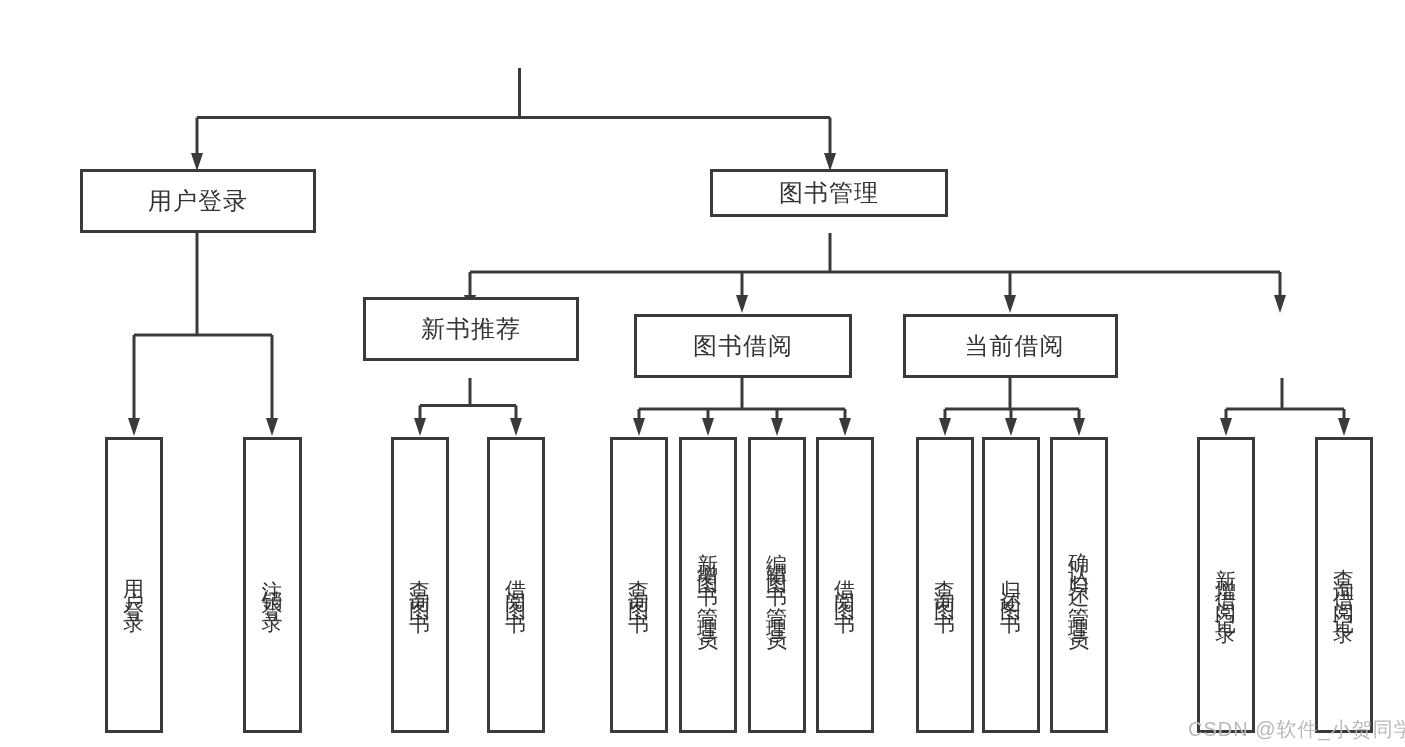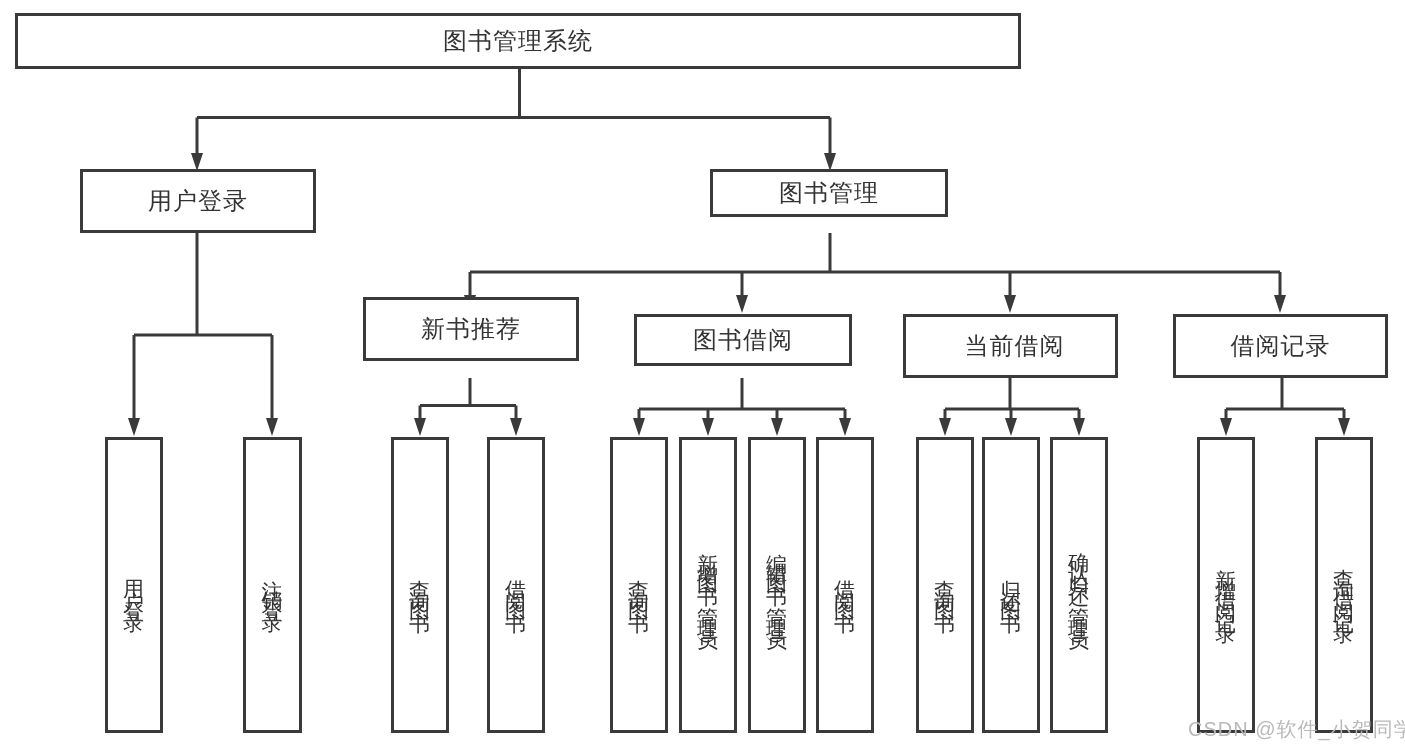--- a/index.html
+++ b/index.html
@@ -110,42 +110,36 @@
         <polygon points="771,418 783,418 777,436"></polygon>
         <polygon points="839,418 851,418 845,436"></polygon>
         <polygon points="939,418 951,418 945,436"></polygon>
         <polygon points="1005,418 1017,418 1011,436"></polygon>
         <polygon points="1073,418 1085,418 1079,436"></polygon>
         <polygon points="1220,418 1232,418 1226,436"></polygon>
         <polygon points="1338,418 1350,418 1344,436"></polygon>
       </g>
   </svg>
 
-  <div class="box" style="left:15px; top:13px; width:1006px; height:56px;">
-    <span class="hlabel">图书管理系统</span>
-  </div>
 
   <div class="box" style="left:80px; top:169px; width:236px; height:64px;">
     <span class="hlabel">用户登录</span>
   </div>
   <div class="box" style="left:710px; top:169px; width:238px; height:48px;">
     <span class="hlabel">图书管理</span>
   </div>
 
   <div class="box" style="left:363px; top:297px; width:216px; height:64px;">
     <span class="hlabel">新书推荐</span>
   </div>
-  <div class="box" style="left:634px; top:314px; width:218px; height:52px;">
+  <div class="box" style="left:634px; top:314px; width:218px; height:64px;">
     <span class="hlabel">图书借阅</span>
   </div>
   <div class="box" style="left:903px; top:314px; width:215px; height:64px;padding-left:8px;">
     <span class="hlabel">当前借阅</span>
-  </div>
-  <div class="box" style="left:1173px; top:314px; width:215px; height:64px;">
-    <span class="hlabel">借阅记录</span>
   </div>
 
   <div class="box" style="left:105px; top:437px; width:58px; height:296px;">
     <span class="vlabel">用户登录</span>
   </div>
   <div class="box" style="left:243px; top:437px; width:59px; height:296px;">
     <span class="vlabel">注销登录</span>
   </div>
 
   <div class="box" style="left:391px; top:437px; width:58px; height:296px;">

